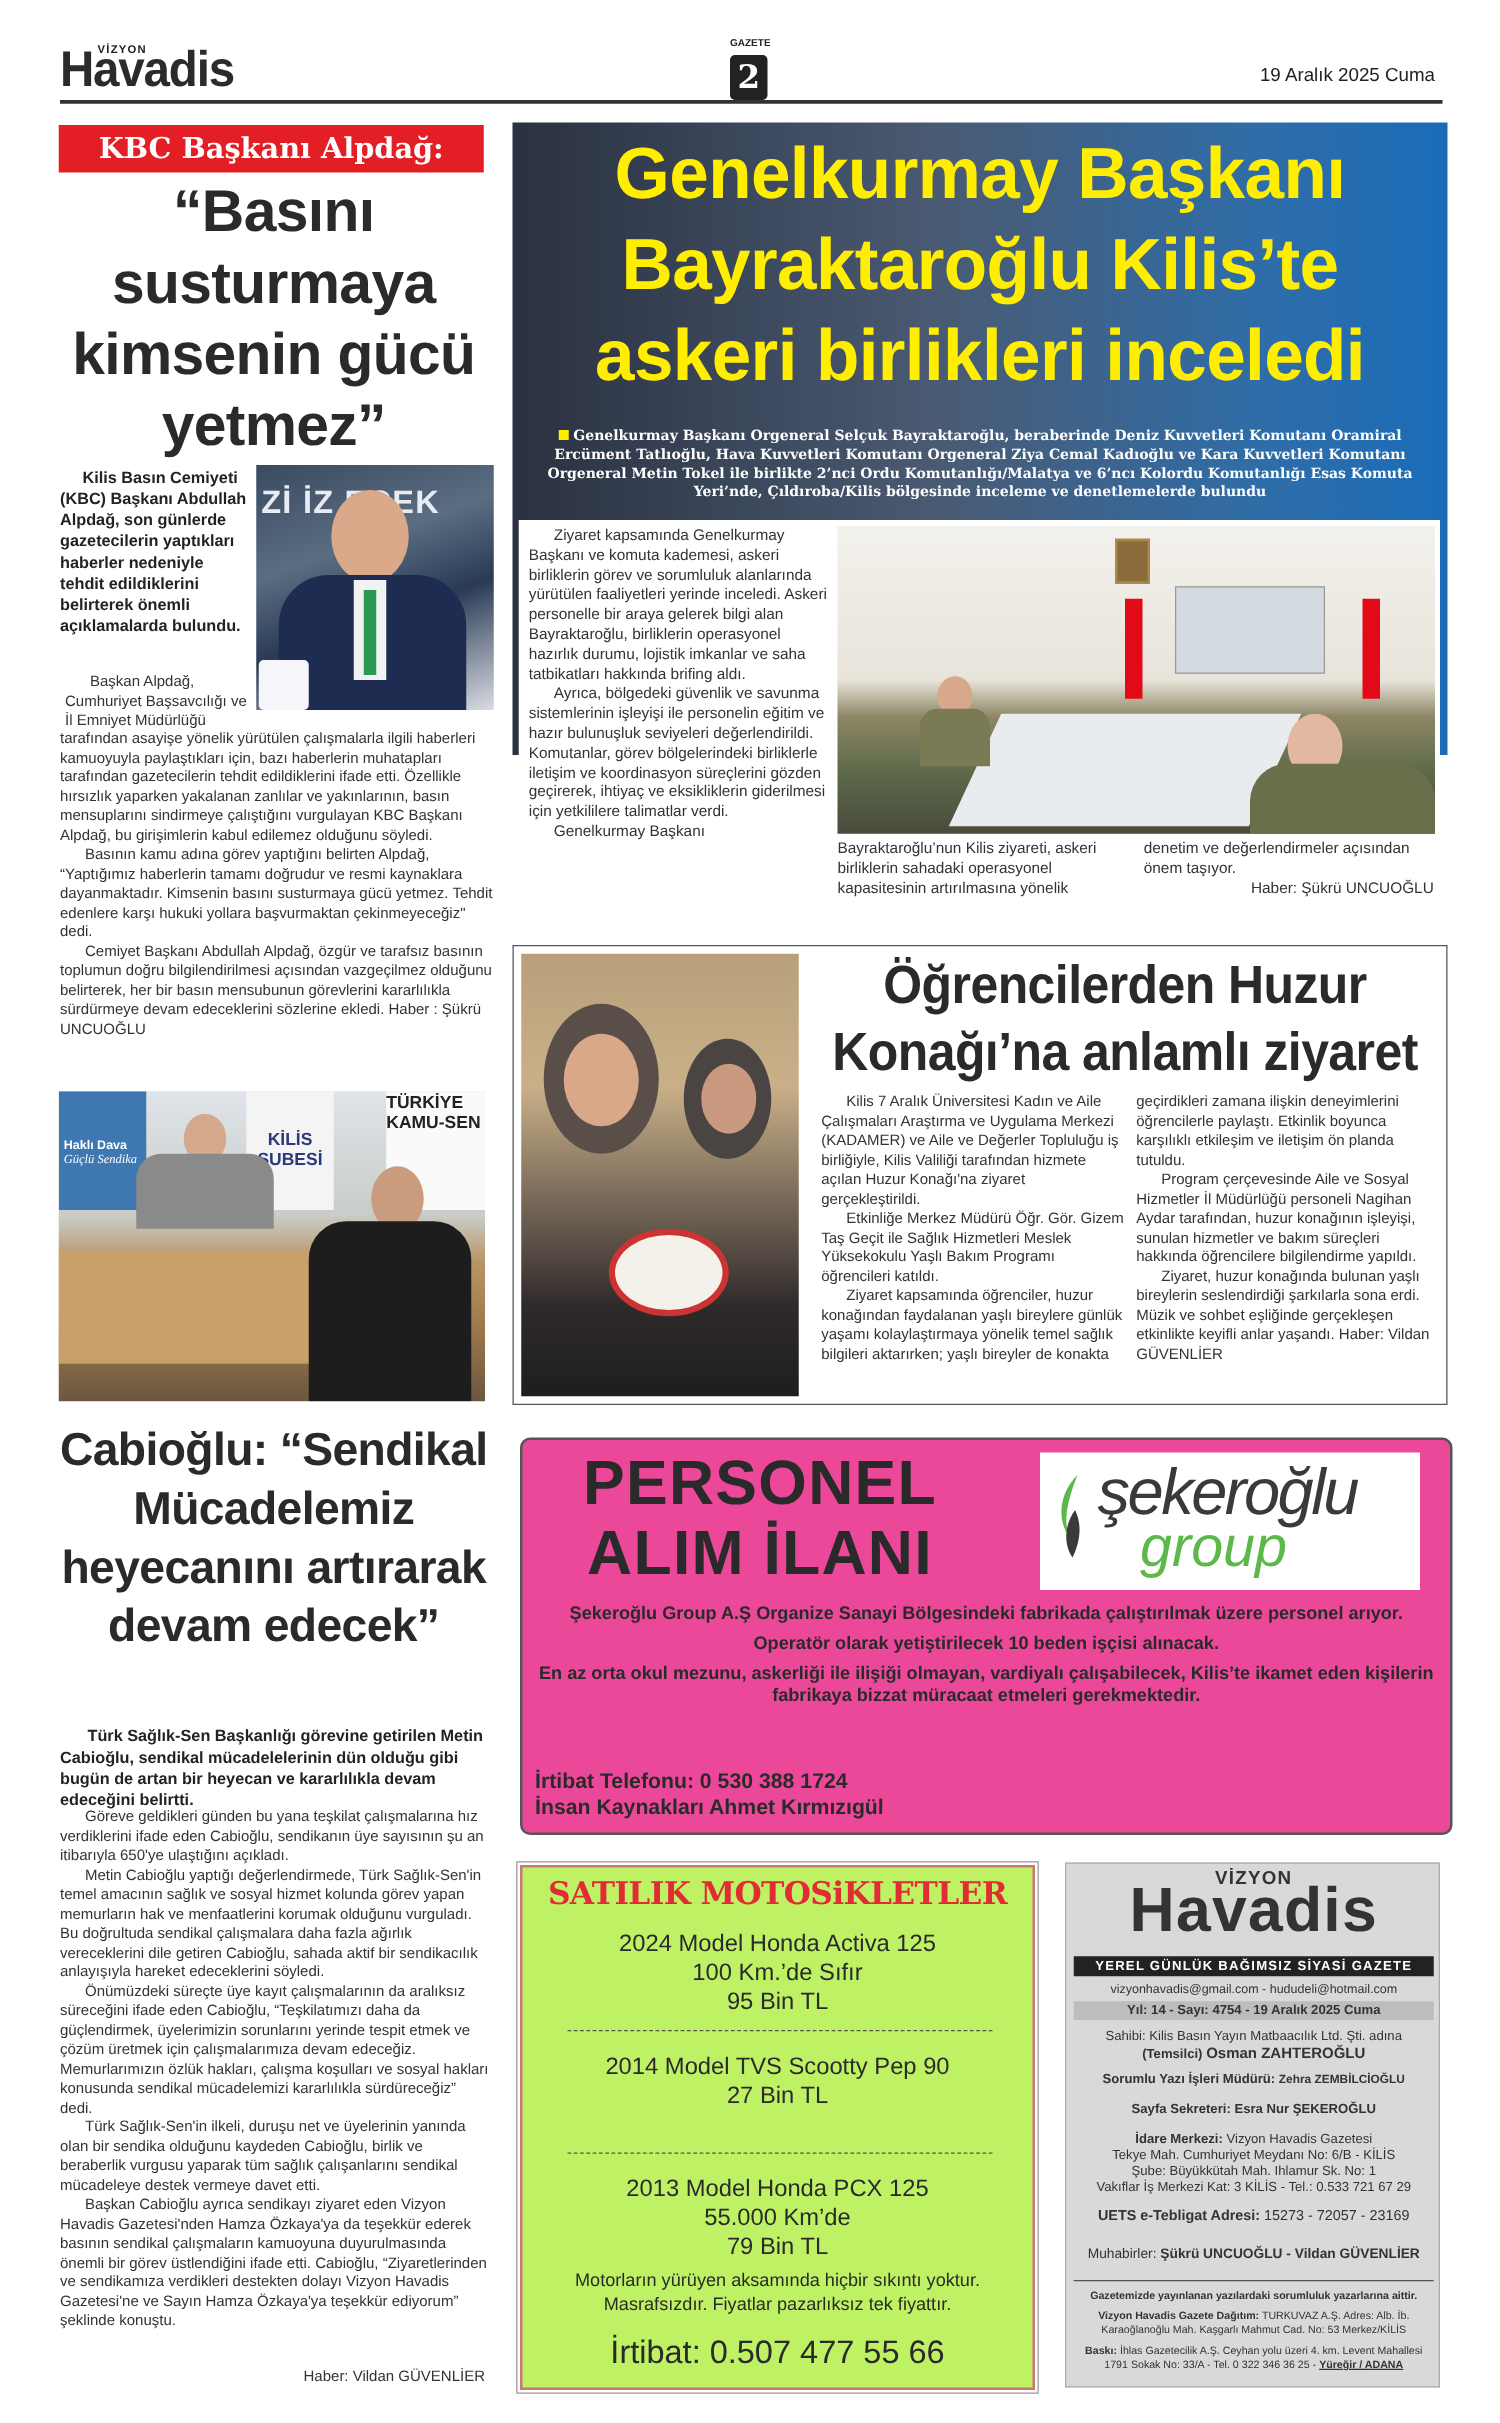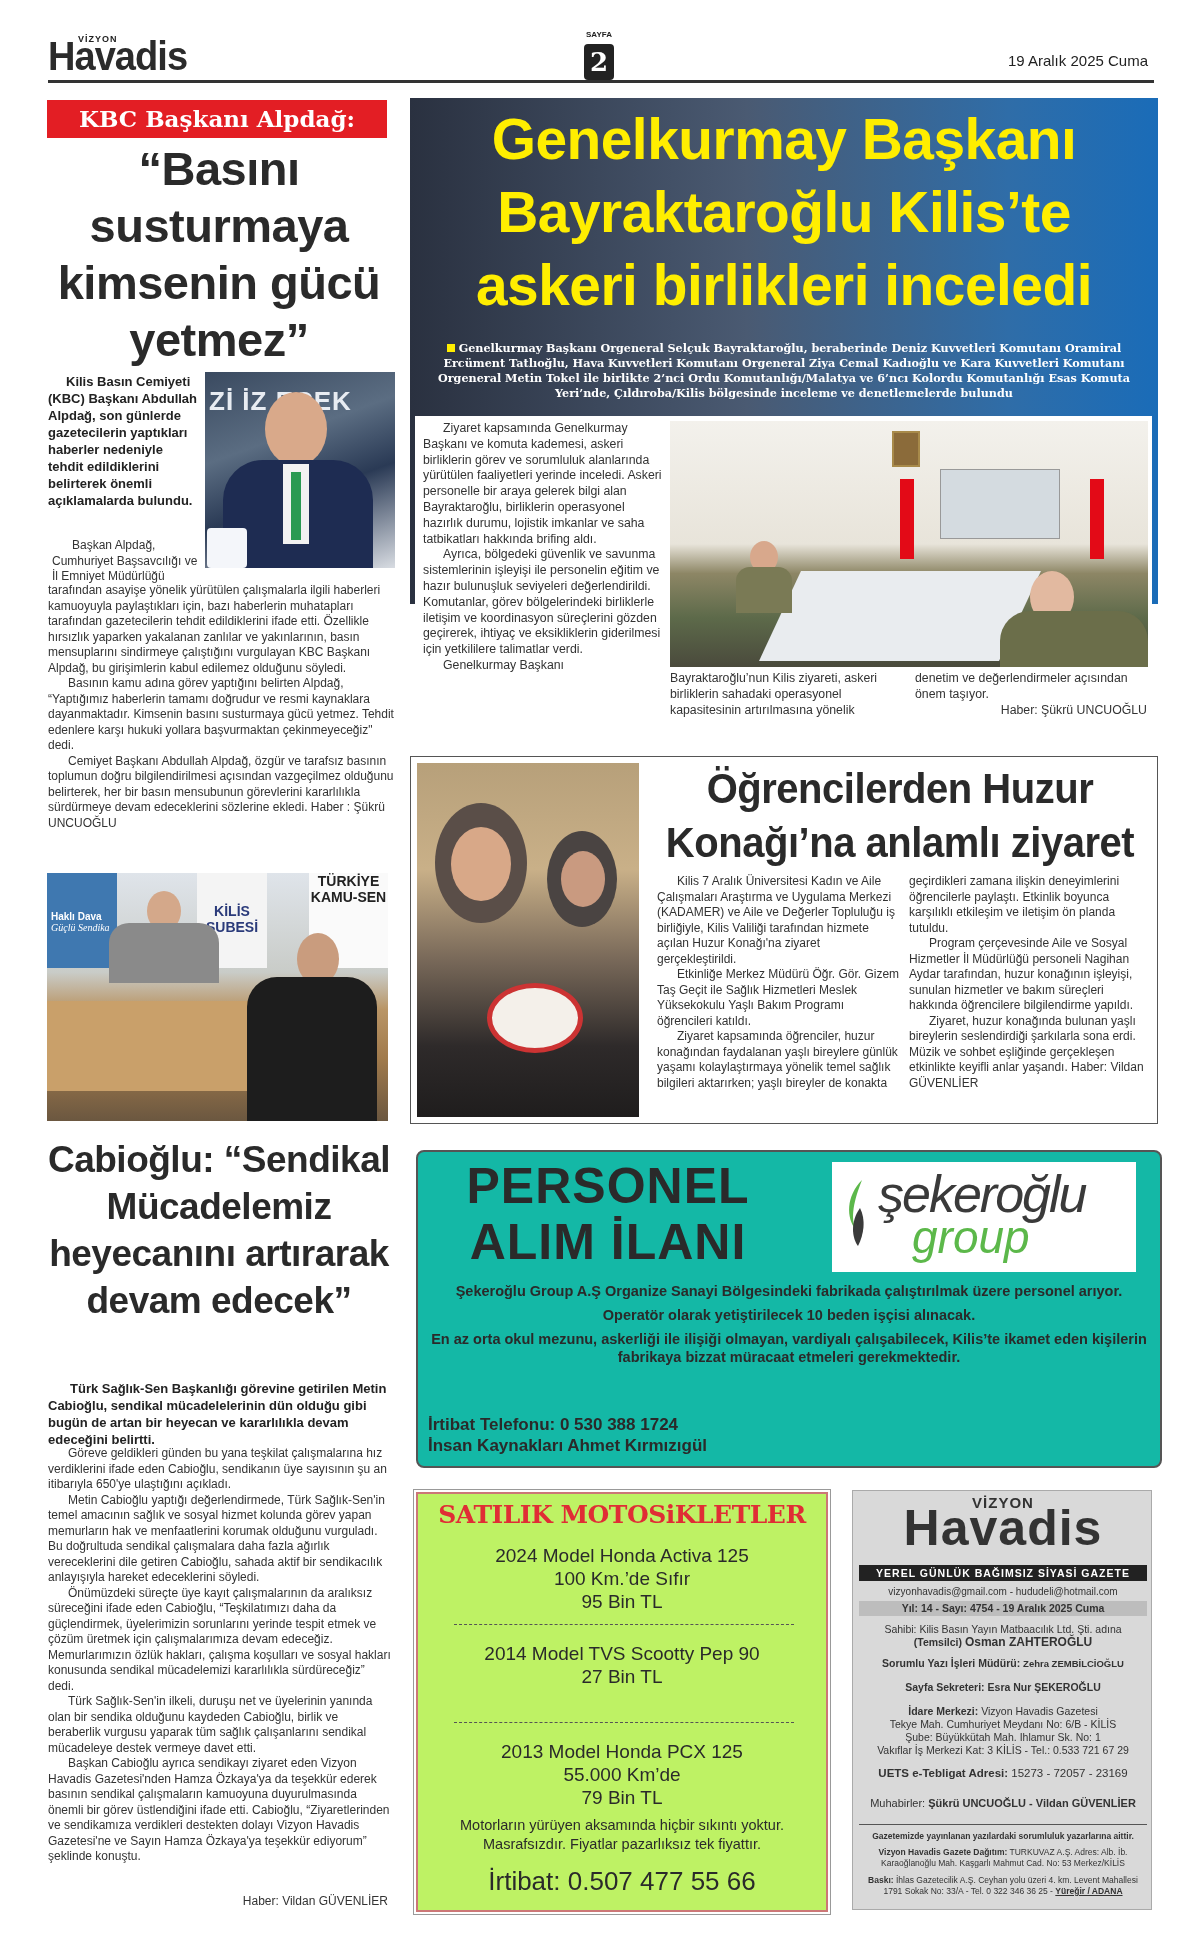--- a/index.html
+++ b/index.html
@@ -40,21 +40,21 @@
 #main-photo{position:absolute;left:255px;top:5px;width:478px;height:246px;background:linear-gradient(180deg,#f3f1ec 0%,#e8e4da 50%,#8d8665 62%,#5d6a4a 80%,#4a4a3c 100%);overflow:hidden}
 #main-cap1{position:absolute;left:255px;top:255px;width:230px}
 #main-cap2{position:absolute;left:500px;top:255px;width:232px}
 
 #huzur-box{left:410px;top:756px;width:748px;height:368px;border:1px solid #555}
 #huzur-photo{position:absolute;left:6px;top:6px;width:222px;height:354px;background:linear-gradient(180deg,#b7a07a 0%,#c9b088 30%,#7a6a5a 55%,#2e2a2a 80%,#1f1d1d 100%);overflow:hidden}
 #huzur-headline{position:absolute;left:236px;top:4px;width:506px;text-align:center;font-weight:900;font-size:43px;line-height:54px;color:#2a2a2a;letter-spacing:-0.5px;transform:scaleX(.93)}
 #huzur-col1{position:absolute;left:246px;top:117px;width:245px}
 #huzur-col2{position:absolute;left:498px;top:117px;width:245px}
 
-#ad-personel{left:416px;top:1150px;width:746px;height:318px;background:#14b8a6;border:2px solid #555;border-radius:8px}
+#ad-personel{left:416px;top:1150px;width:746px;height:318px;background:#ec4899;border:2px solid #555;border-radius:8px}
 #ad-title{position:absolute;left:20px;top:6px;width:340px;text-align:center;font-weight:900;font-size:50px;line-height:56px;color:#2a2a2a;letter-spacing:1px}
 #ad-logo{position:absolute;left:414px;top:10px;width:304px;height:110px;background:#fff}
 #logo-sekeroglu{position:absolute;left:46px;top:2px;font-size:52px;color:#3a3a3a;font-style:italic;letter-spacing:-2px}
 #logo-group{position:absolute;left:80px;top:48px;font-size:46px;color:#5cb84a;font-style:italic}
 #logo-leaf{position:absolute;left:10px;top:16px;width:28px;height:70px}
 #ad-lines{position:absolute;left:10px;top:130px;width:722px;text-align:center;font-weight:bold;font-size:14.5px;line-height:18px;color:#2a2a2a}
 #ad-lines p{margin-bottom:6px}
 #ad-contact{position:absolute;left:10px;top:262px;width:722px;text-align:left;font-weight:bold;font-size:17px;line-height:21px;color:#2a2a2a}
 
 #ad-moto{left:416px;top:1492px;width:412px;height:420px;background:#bef264;border:2px solid #c77;outline:1px solid #999;outline-offset:2px}
@@ -74,21 +74,21 @@
 .u{text-decoration:underline;font-weight:bold}
 #imp-rule{position:absolute;left:6px;top:333px;width:288px;border-top:1.5px solid #555}
 </style>
 </head>
 <body>
 
 <div id="masthead" class="abs">
   <span id="mast-havadis">Havadis</span>
   <span id="mast-vizyon">VİZYON</span>
 </div>
-<div id="page-label" class="abs">SAYFA</div>
+<div id="page-label" class="abs">GAZETE</div>
 <div id="page-num" class="abs">2</div>
 <div id="date" class="abs">19 Aralık 2025 Cuma</div>
 <div id="header-rule" class="abs"></div>
 
 <div id="kbc-kicker" class="abs">KBC Başkanı Alpdağ:</div>
 <div id="kbc-headline" class="abs">“Basını susturmaya kimsenin gücü yetmez”</div>
 <div id="kbc-photo" class="abs">
   <div class="abs" style="left:4px;top:14px;font-weight:900;font-size:26px;color:#e8ecf2;letter-spacing:1px;white-space:nowrap">Zİ İZ ECEK</div>
   <div class="ph-face" style="left:60px;top:20px;width:62px;height:74px;background:#d9a98a"></div>
   <div class="abs" style="left:18px;top:88px;width:150px;height:110px;background:#1e2c52;border-radius:40px 40px 0 0"></div>
@@ -108,21 +108,21 @@
 
 <div id="sendika-photo" class="abs">
   <div class="abs" style="left:0;top:0;width:70px;height:95px;background:#3f78b0;color:#fff;font-size:10px;font-weight:bold;padding-top:38px;padding-left:4px">
     <div>Haklı Dava</div>
     <div style="font-style:italic;font-weight:normal;font-family:'Liberation Serif',serif">Güçlü Sendika</div>
   </div>
   <div class="abs" style="left:150px;top:0;width:70px;height:95px;background:#f4f4f4;color:#2a3a7a;font-size:14px;font-weight:bold;text-align:center;padding-top:30px">
     <div>KİLİS</div>
     <div>ŞUBESİ</div>
   </div>
-  <div class="abs" style="left:262px;top:0;width:79px;height:95px;background:#fafafa;color:#222;font-size:14px;font-weight:bold;text-align:center;padding-top:0">
+  <div class="abs" style="left:262px;top:0;width:79px;height:95px;background:#fafafa;color:#222;font-size:14px;font-weight:bold;padding-top:0">
     <div>TÜRKİYE</div>
     <div>KAMU-SEN</div>
   </div>
   <div class="ph-face" style="left:100px;top:18px;width:34px;height:40px;background:#d4a88a"></div>
   <div class="abs" style="left:62px;top:50px;width:110px;height:60px;background:#8a8a8a;border-radius:20px 20px 0 0"></div>
   <div class="abs" style="left:0;top:128px;width:240px;height:90px;background:#c9a06a"></div>
   <div class="ph-face" style="left:250px;top:60px;width:42px;height:52px;background:#c99c7e"></div>
   <div class="abs" style="left:200px;top:104px;width:130px;height:144px;background:#1d1d1d;border-radius:30px 30px 0 0"></div>
 </div>
 

